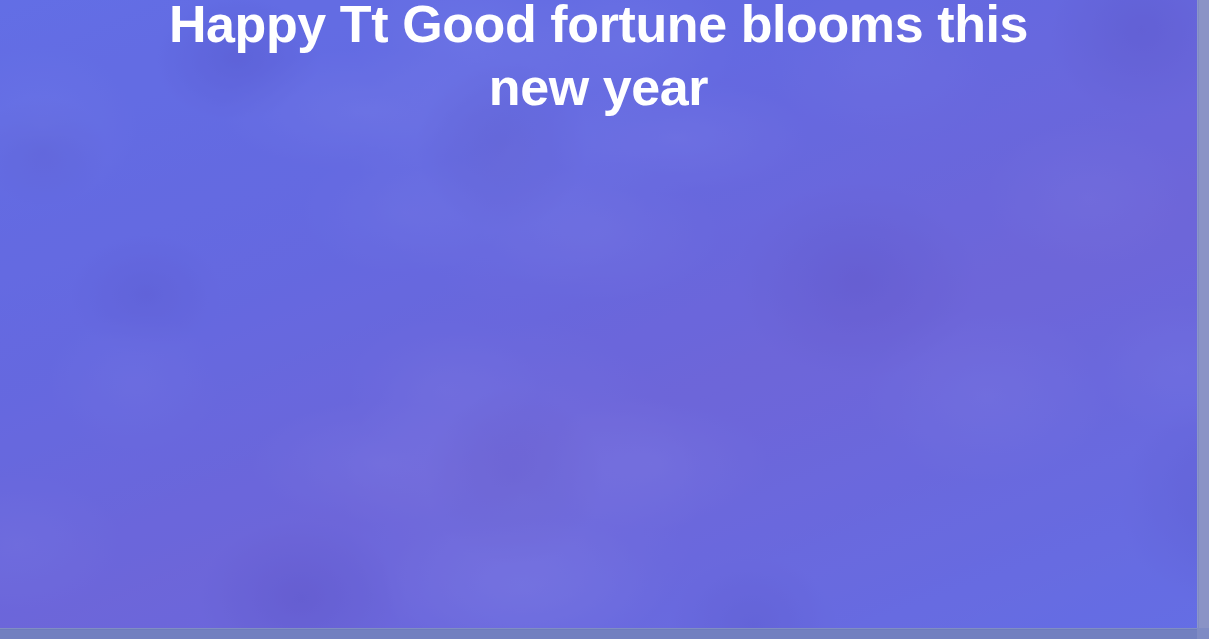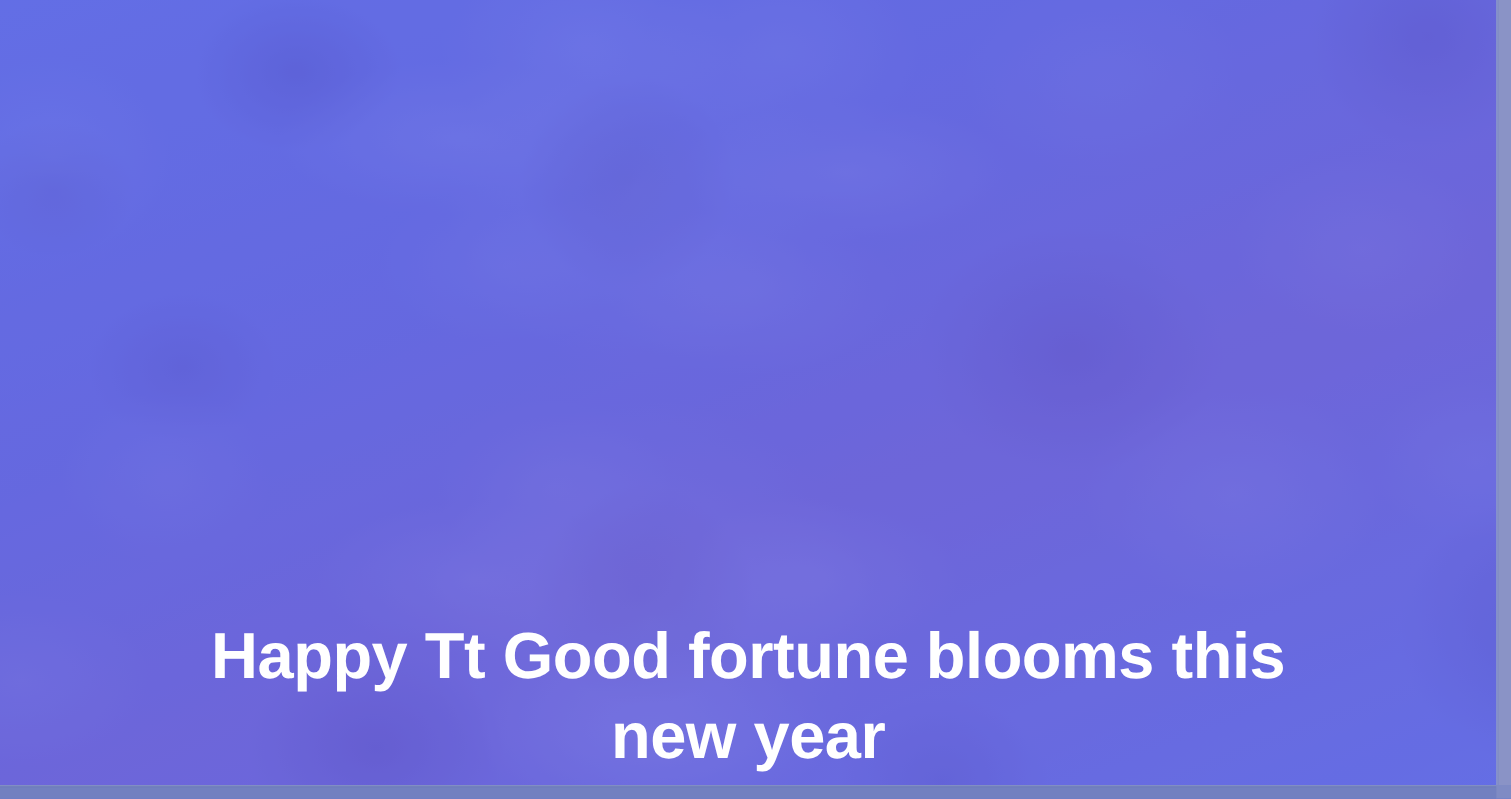--- a/index.html
+++ b/index.html
@@ -107,21 +107,21 @@
   }
 
   
   .hero-copy {
     position:absolute;
     left:0;
     right:0;
     top:0;
     bottom:0;
     display:flex;
-    align-items:flex-end;
+    align-items:flex-start;
     justify-content:center;
     padding:0 70px;
   }
 
   .hero-title {
     width:920px;
     margin:0 auto;
     text-align:center;
     color:#ffffff;
     font-family:"Liberation Sans", sans-serif;

